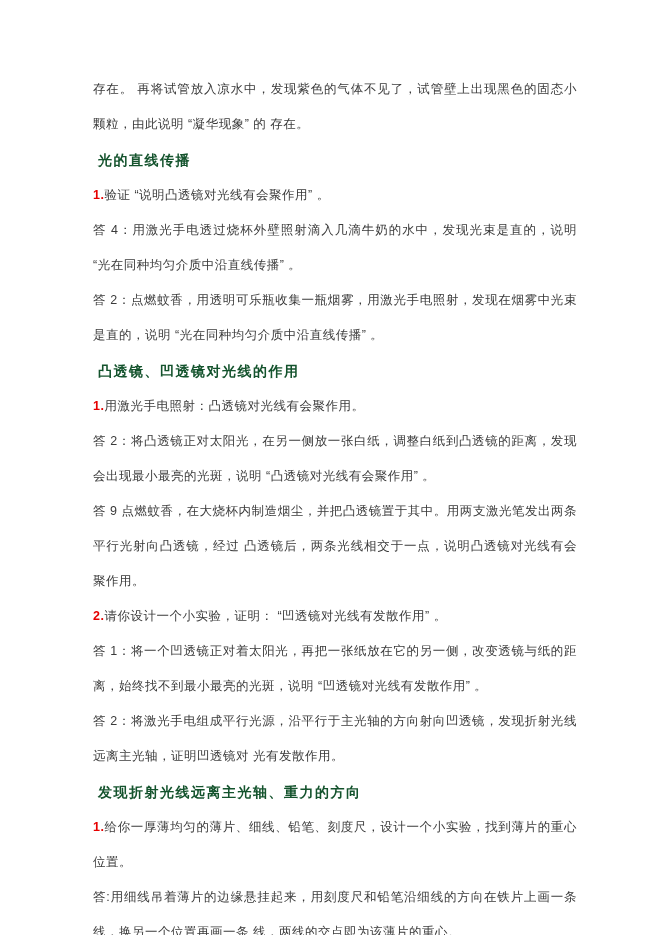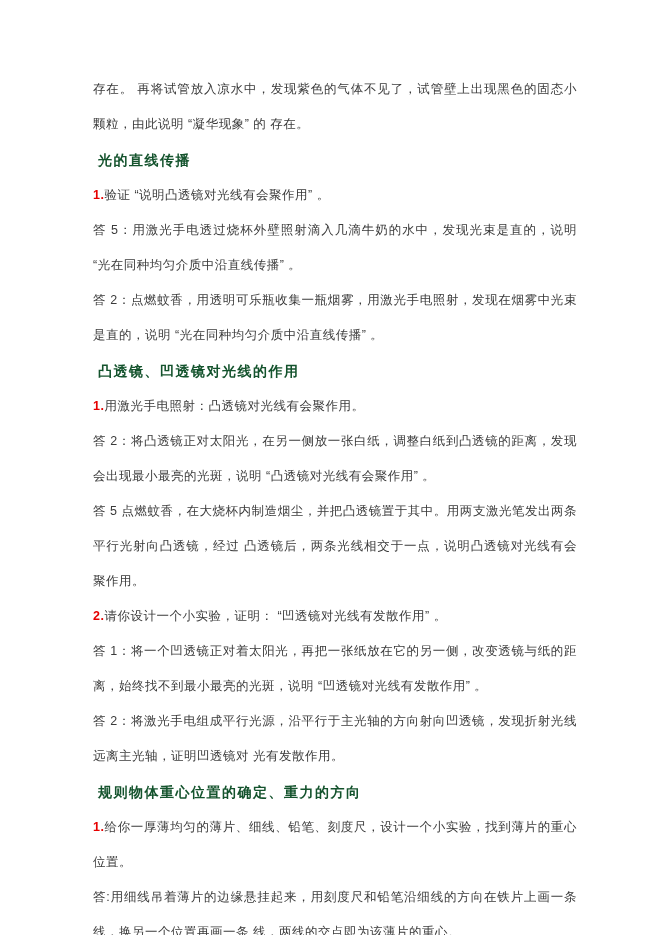--- a/index.html
+++ b/index.html
@@ -43,29 +43,29 @@
 </head>
 <body>
 
 <div class="page">
   <div class="content">
 
     <p class="para">存在。  再将试管放入凉水中，发现紫色的气体不见了，试管壁上出现黑色的固态小颗粒，由此说明 “凝华现象” 的 存在。</p>
 
     <h2 class="heading">光的直线传播</h2>
     <p class="para"><span class="num" style="color:#e60000">1.</span><span>验证 “说明凸透镜对光线有会聚作用”  。</span></p>
-    <p class="para">答 5：用激光手电透过烧杯外壁照射滴入几滴牛奶的水中，发现光束是直的，说明 “光在同种均匀介质中沿直线传播”  。</p>
+    <p class="para">答 4：用激光手电透过烧杯外壁照射滴入几滴牛奶的水中，发现光束是直的，说明 “光在同种均匀介质中沿直线传播”  。</p>
     <p class="para">答 2：点燃蚊香，用透明可乐瓶收集一瓶烟雾，用激光手电照射，发现在烟雾中光束是直的，说明 “光在同种均匀介质中沿直线传播”  。</p>
 
     <h2 class="heading">凸透镜、凹透镜对光线的作用</h2>
     <p class="para"><span class="num" style="color:#e60000">1.</span><span>用激光手电照射：凸透镜对光线有会聚作用。</span></p>
     <p class="para">答 2：将凸透镜正对太阳光，在另一侧放一张白纸，调整白纸到凸透镜的距离，发现会出现最小最亮的光斑，说明 “凸透镜对光线有会聚作用”  。</p>
-    <p class="para">答 5 点燃蚊香，在大烧杯内制造烟尘，并把凸透镜置于其中。用两支激光笔发出两条平行光射向凸透镜，经过 凸透镜后，两条光线相交于一点，说明凸透镜对光线有会聚作用。</p>
+    <p class="para">答 9 点燃蚊香，在大烧杯内制造烟尘，并把凸透镜置于其中。用两支激光笔发出两条平行光射向凸透镜，经过 凸透镜后，两条光线相交于一点，说明凸透镜对光线有会聚作用。</p>
     <p class="para"><span class="num" style="color:#e60000">2.</span><span>请你设计一个小实验，证明：  “凹透镜对光线有发散作用”  。</span></p>
     <p class="para">答 1：将一个凹透镜正对着太阳光，再把一张纸放在它的另一侧，改变透镜与纸的距离，始终找不到最小最亮的光斑，说明 “凹透镜对光线有发散作用”  。</p>
     <p class="para">答 2：将激光手电组成平行光源，沿平行于主光轴的方向射向凹透镜，发现折射光线远离主光轴，证明凹透镜对 光有发散作用。</p>
 
-    <h2 class="heading">规则物体重心位置的确定、重力的方向</h2>
+    <h2 class="heading">发现折射光线远离主光轴、重力的方向</h2>
     <p class="para"><span class="num" style="color:#e60000">1.</span><span>给你一厚薄均匀的薄片、细线、铅笔、刻度尺，设计一个小实验，找到薄片的重心位置。</span></p>
     <p class="para">答:用细线吊着薄片的边缘悬挂起来，用刻度尺和铅笔沿细线的方向在铁片上画一条线，换另一个位置再画一条 线，两线的交点即为该薄片的重心。</p>
 
   </div>
 </div>
 
 </body></html>

